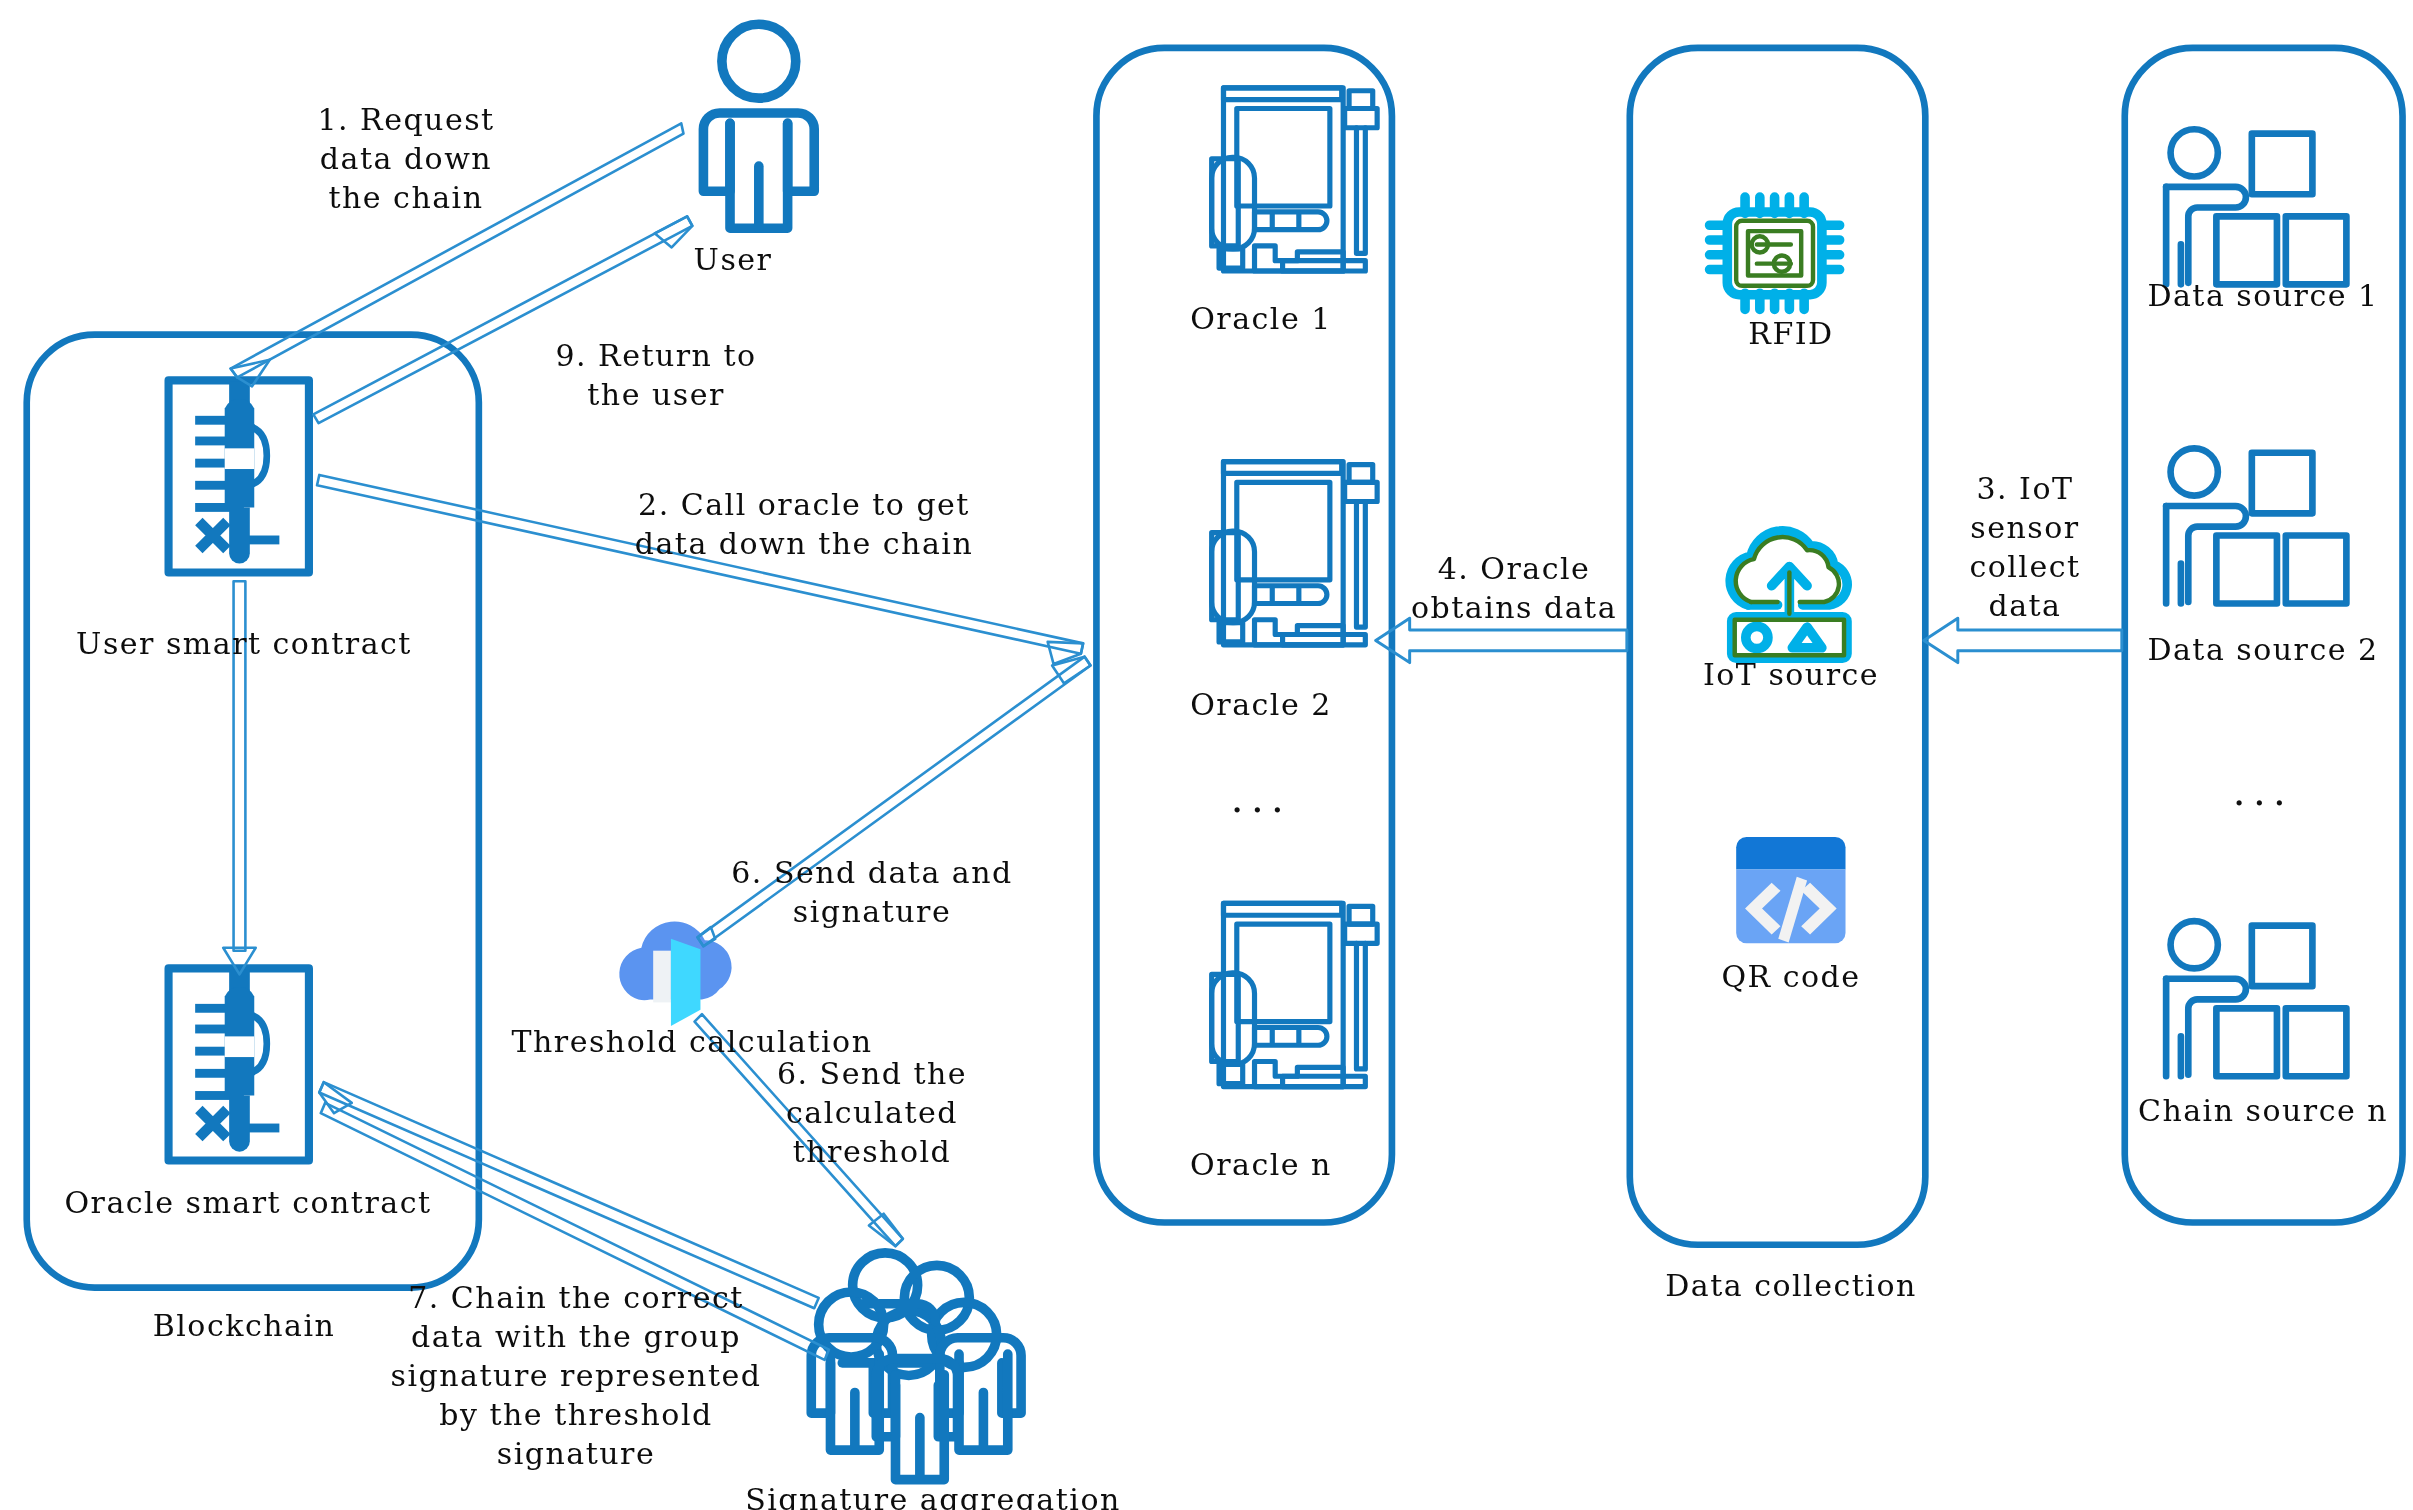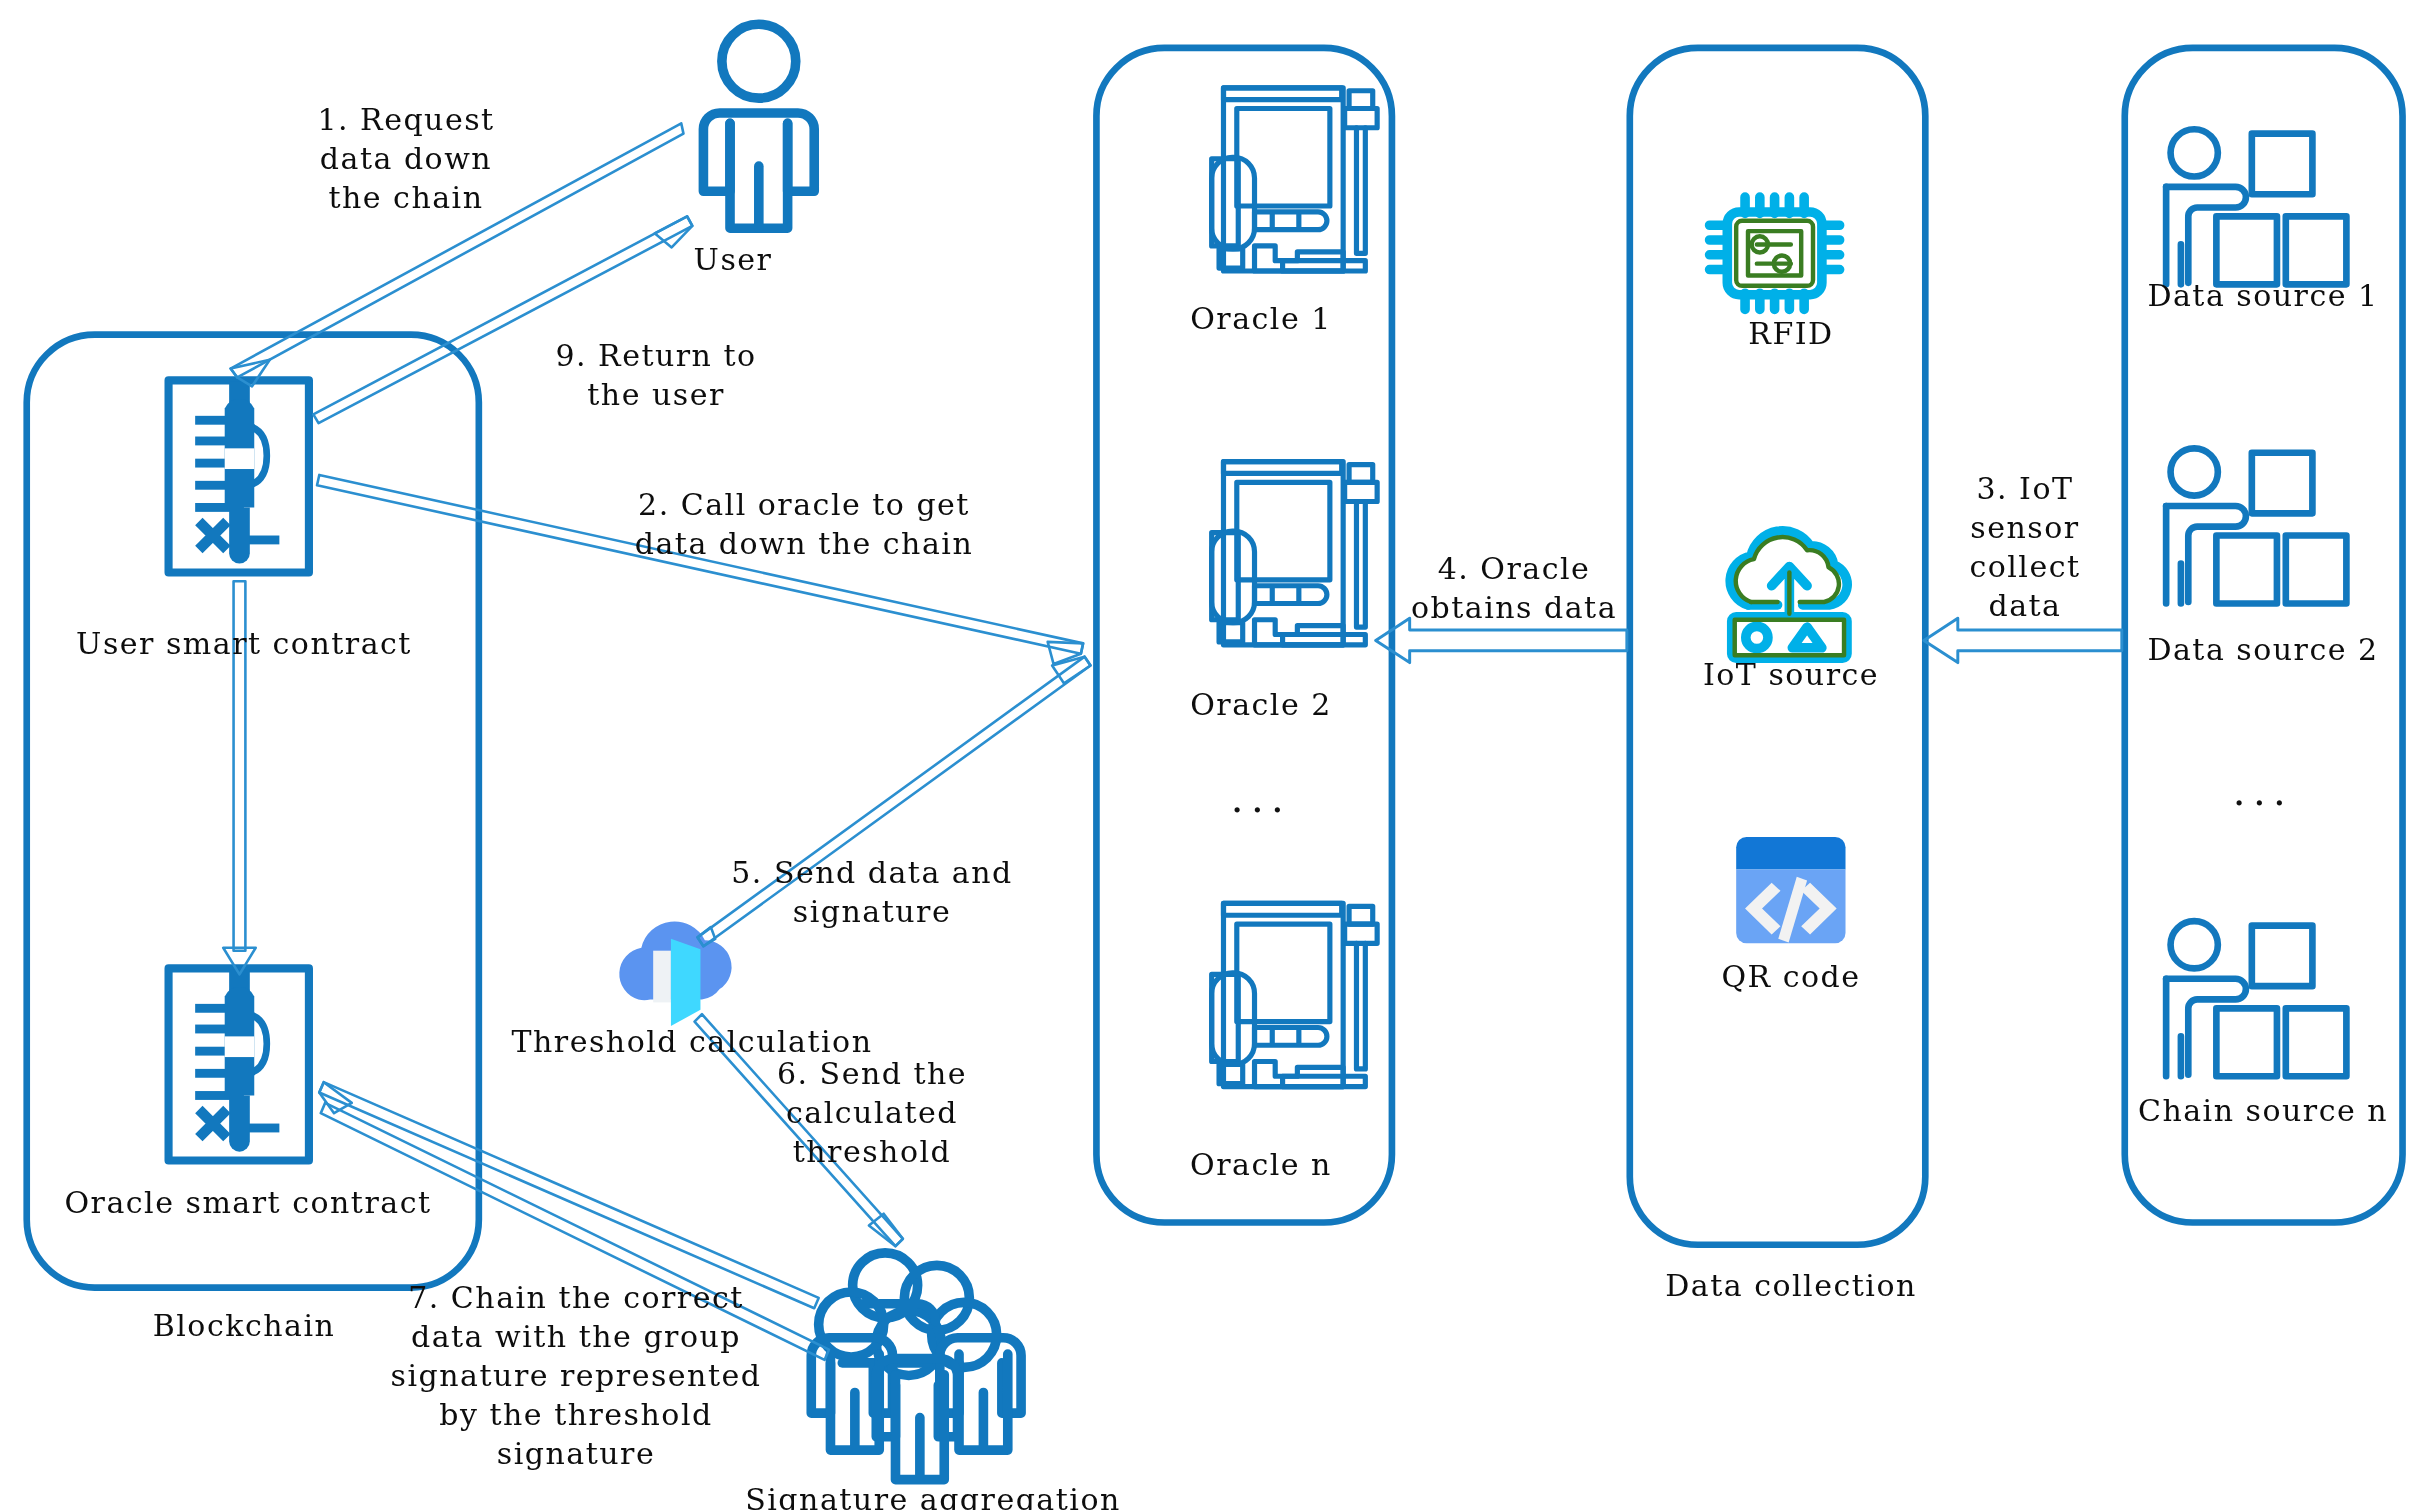--- a/index.html
+++ b/index.html
@@ -271,21 +271,21 @@
 
 </svg>
 
 <div class="txt step ctr" style="left:406px;top:89px;">1. Request
 data down
 the chain</div>
 <div class="txt step ctr" style="left:656px;top:325px;">9. Return to
 the user</div>
 <div class="txt step ctr" style="left:804px;top:474px;">2. Call oracle to get
 data down the chain</div>
-<div class="txt step ctr" style="left:872px;top:842px;">5. Send data and
+<div class="txt step ctr" style="left:872px;top:842px;">6. Send data and
 signature</div>
 <div class="txt step ctr" style="left:872px;top:1043px;">6. Send the
 calculated
 threshold</div>
 <div class="txt step ctr" style="left:576px;top:1267px;">7. Chain the correct
 data with the group
 signature represented
 by the threshold
 signature</div>
 <div class="txt step ctr" style="left:1502px;top:538px;margin-left:12px;">4. Oracle

